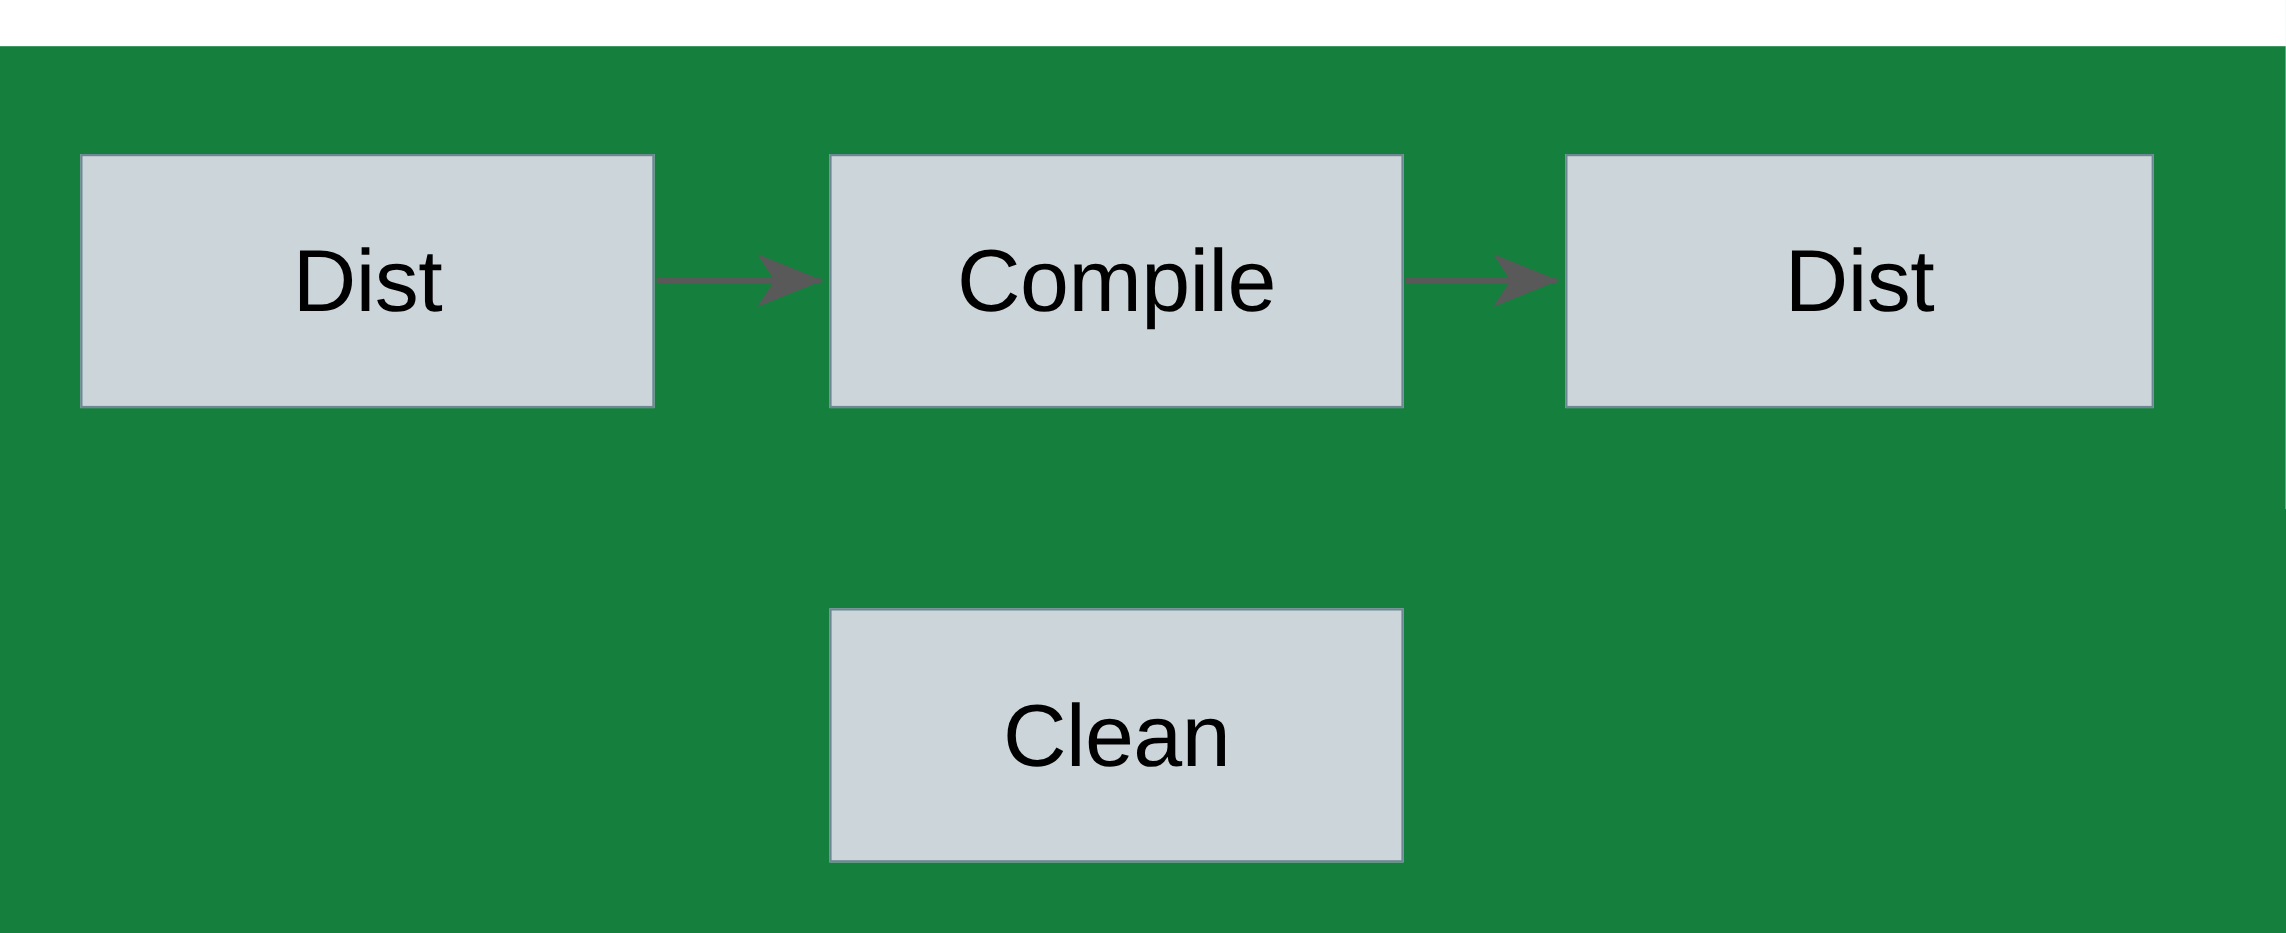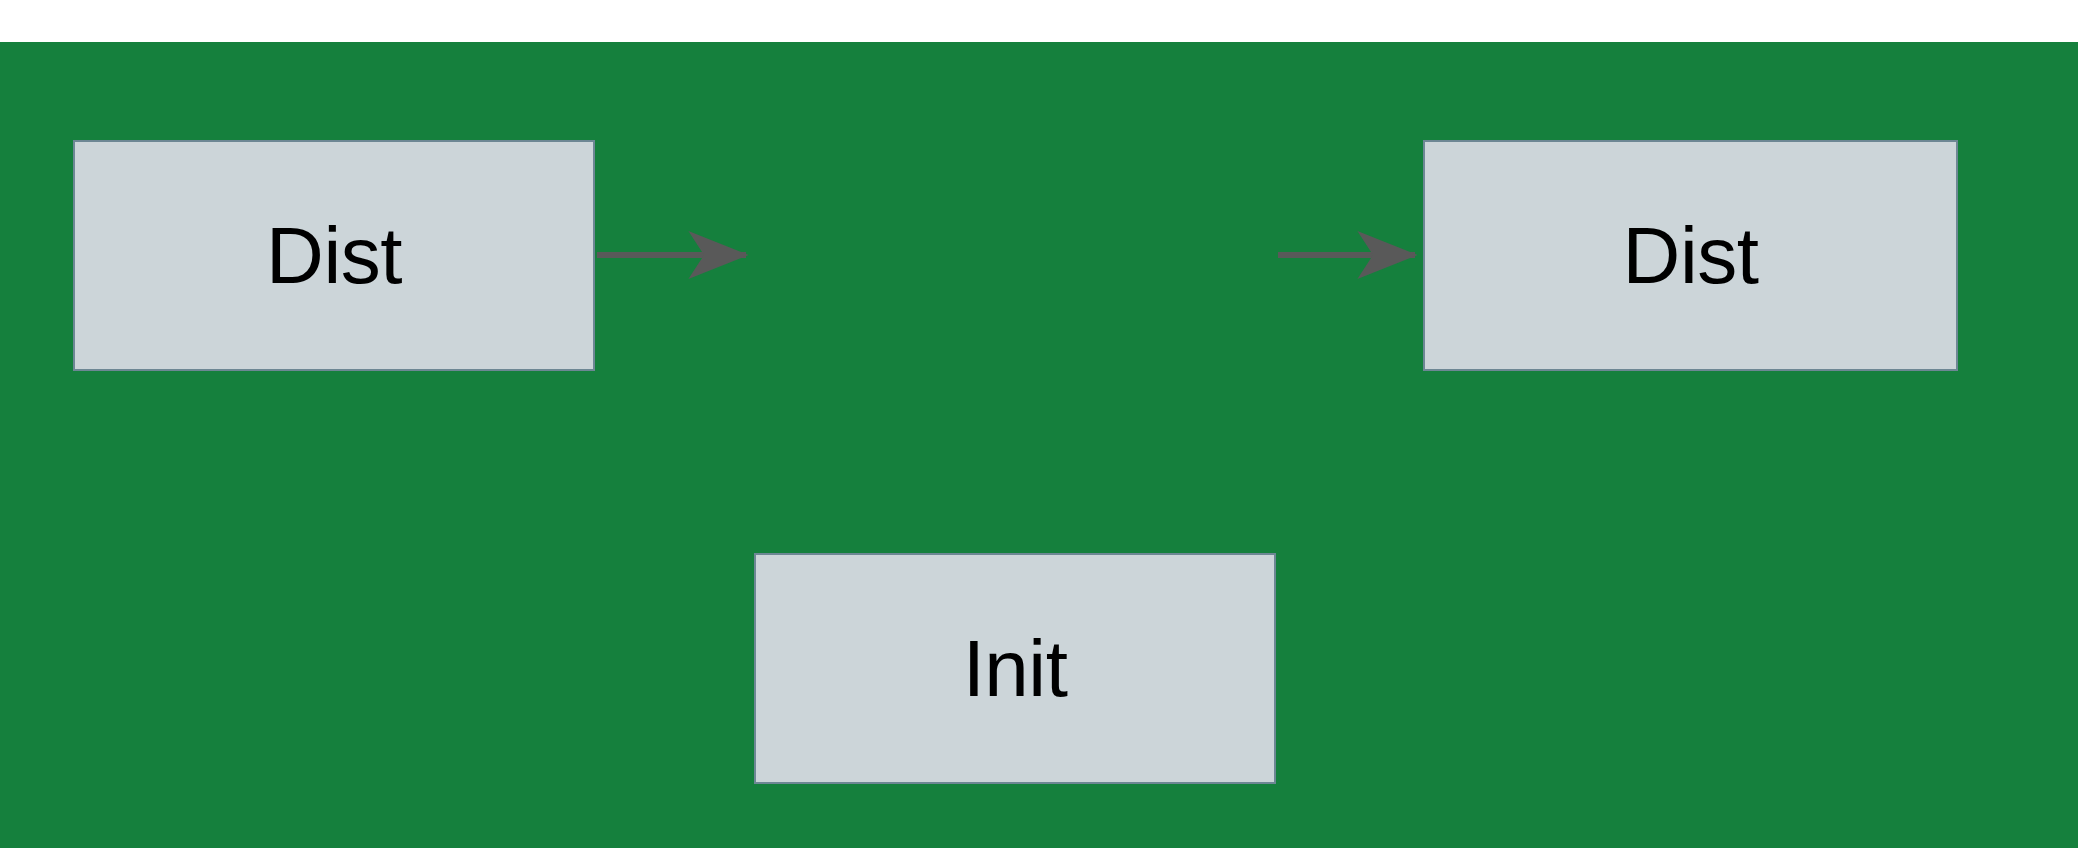--- a/index.html
+++ b/index.html
@@ -66,22 +66,25 @@
 
     <g>
       <line class="edge-line" x1="1278" y1="213" x2="1415" y2="213" stroke="#595959" stroke-width="6" marker-end="url(#arrowhead-notched)"></line>
     </g>
   </svg>
 
   <div class="node" style="left:73px; top:98px; width:522px; height:231px;">
     <span class="node-label">Dist</span>
   </div>
 
+  <div class="node" style="left:754px; top:98px; width:522px; height:231px;">
+    <span class="node-label">Compile</span>
+  </div>
 
   <div class="node" style="left:1423px; top:98px; width:535px; height:231px;">
     <span class="node-label">Dist</span>
   </div>
 
   <div class="node" style="left:754px; top:511px; width:522px; height:231px;">
-    <span class="node-label">Init</span>
+    <span class="node-label">Clean</span>
   </div>
 
 </div>
 
 </body></html>

